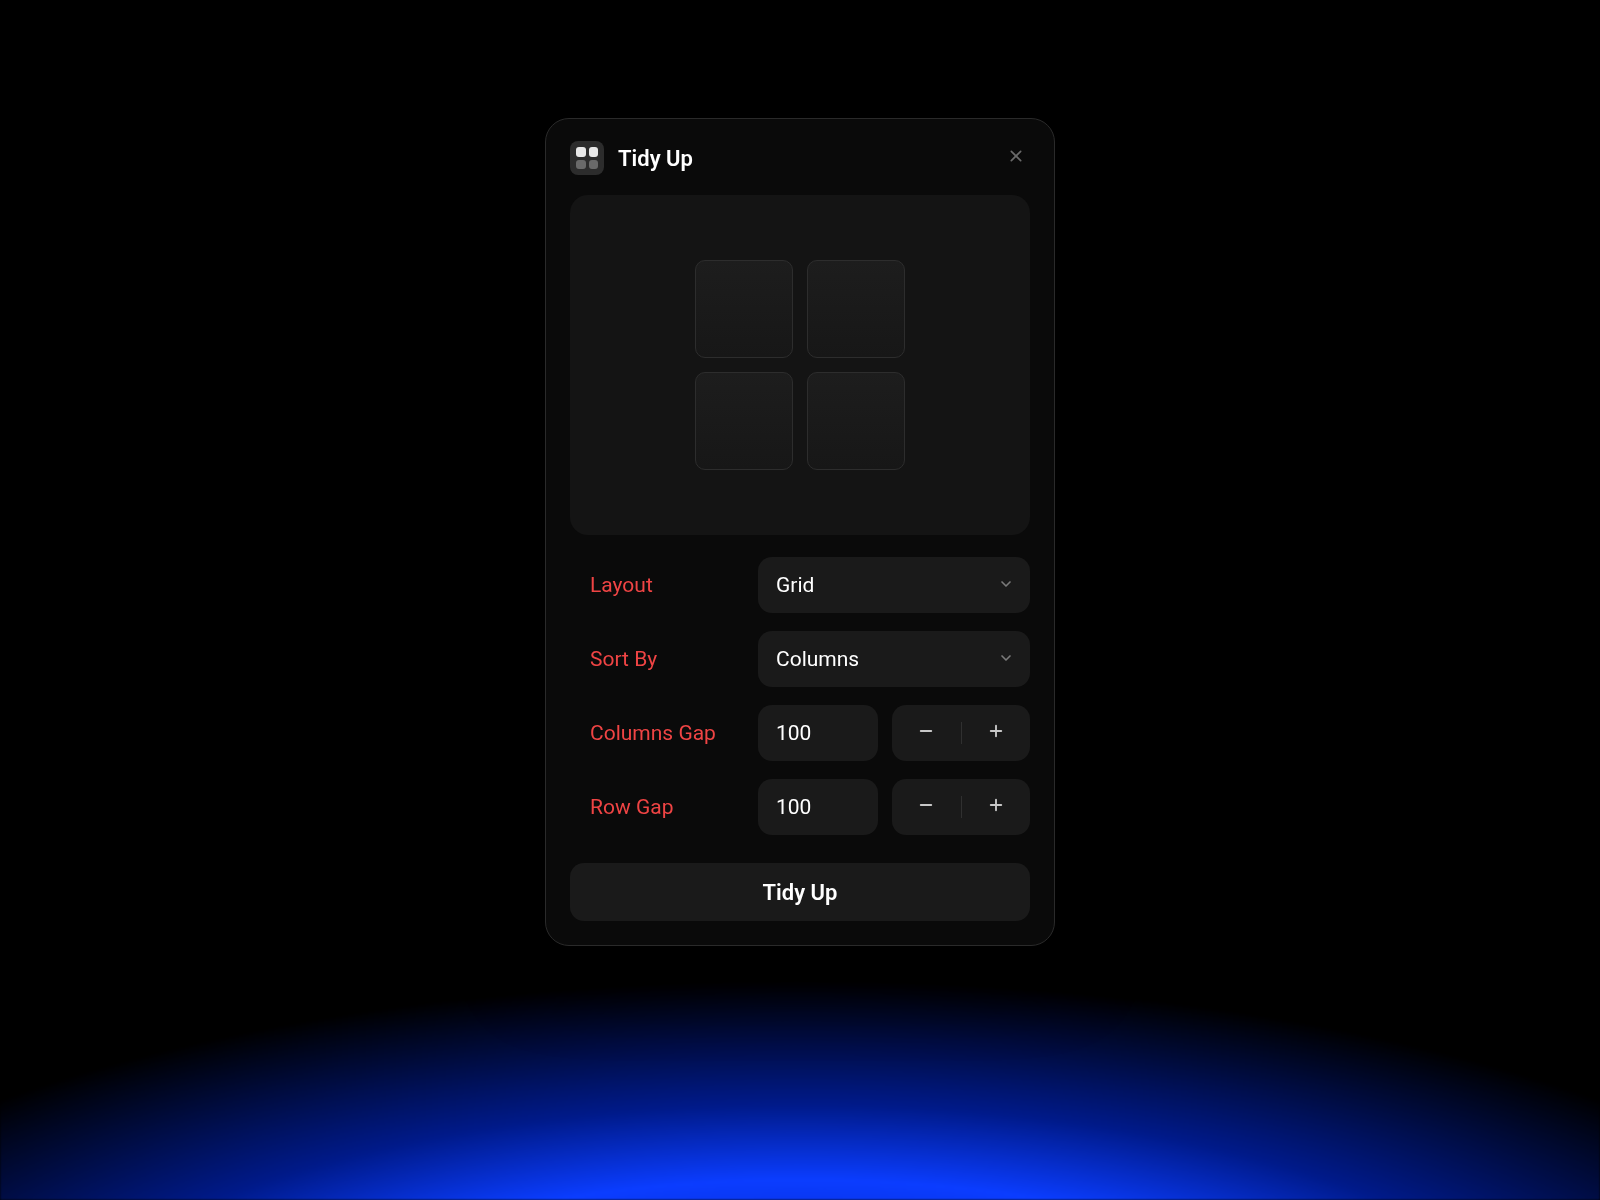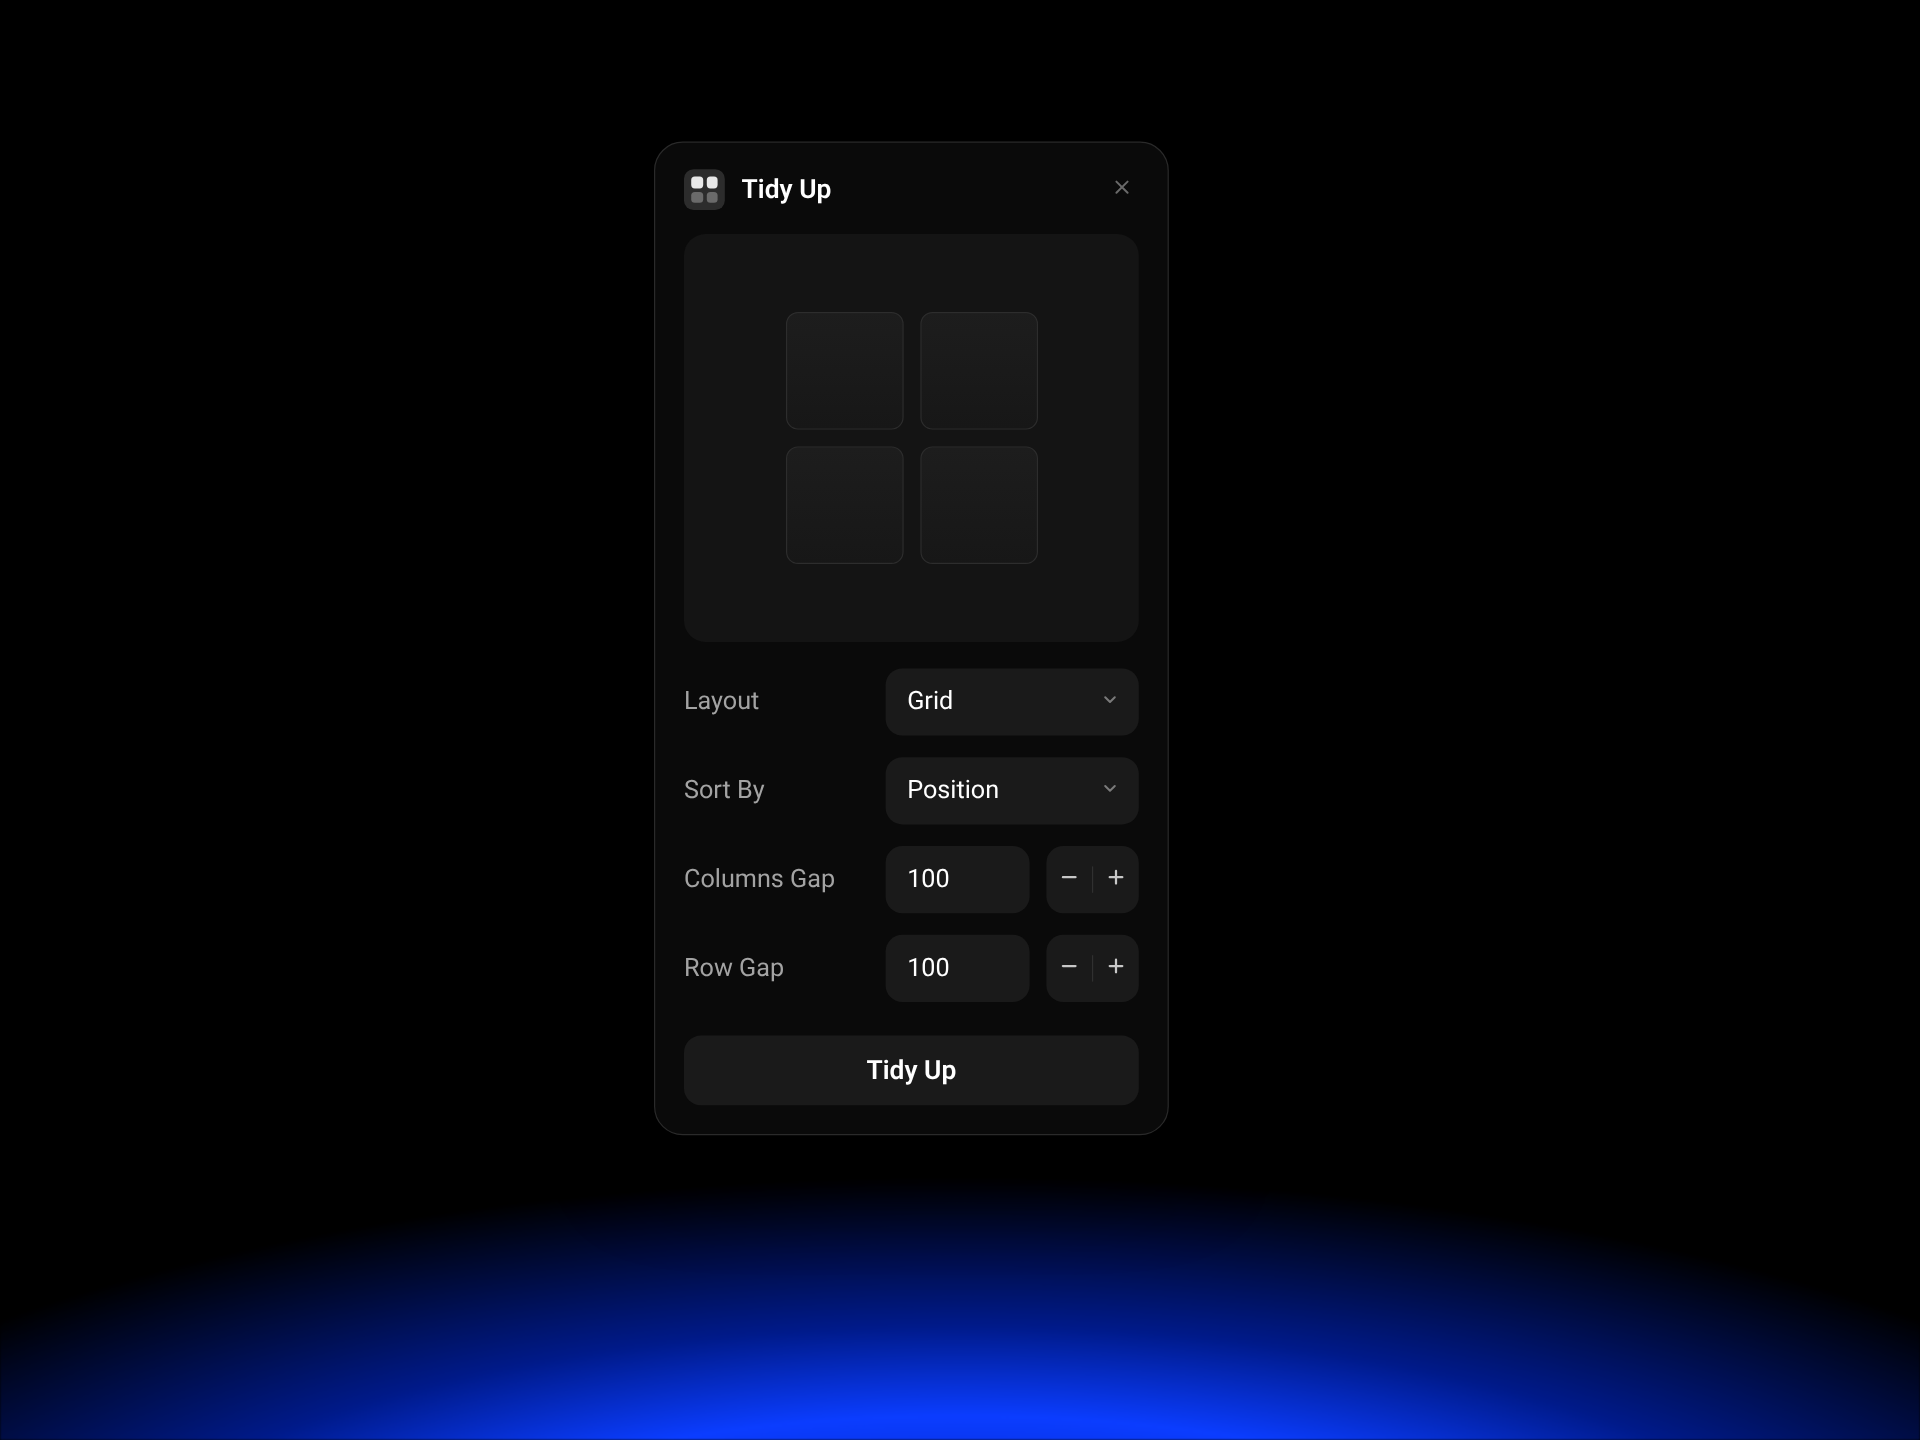--- a/index.html
+++ b/index.html
@@ -19,21 +19,21 @@
   }
   .bg::after{
     content:"";
     position:absolute; inset:0;
     background: radial-gradient(ellipse 1200px 320px at 50% 62%, rgba(0,0,0,0.9) 0%, rgba(0,0,0,0.6) 30%, rgba(0,0,0,0) 70%);
   }
   .panel {
     position: absolute;
     left: 545px;
     top: 118px;
-    width: 429px;
+    width: 510px;
     background: #0a0a0a;
     border: 1px solid #2a2a2a;
     border-radius: 24px;
     padding: 22px 24px 24px 24px;
     box-shadow: 0 20px 80px rgba(0,0,0,0.7);
   }
   .panel-header {
     display: flex;
     align-items: center;
     gap: 14px;
@@ -90,23 +90,24 @@
     border-radius: 10px;
   }
   .controls { display: flex; flex-direction: column; gap: 18px; }
   .row {
     display: flex;
     align-items: center;
     gap: 14px;
   }
   .label {
     flex: 0 0 154px;
-    color: #a3a3a3;
+    color: #ef4444;
     font-size: 21px;
     font-weight: 400;
+    margin-left: 20px;
   }
   .select {
     flex: 1;
     height: 56px;
     background: #1a1a1a;
     border-radius: 14px;
     display: flex;
     align-items: center;
     padding: 14px 18px;
     color: #fff;
@@ -212,21 +213,21 @@
           <svg viewBox="0 0 24 24" fill="none" stroke="currentColor" stroke-width="2.5" stroke-linecap="round" stroke-linejoin="round">
               <polyline points="6 9 12 15 18 9"></polyline>
             </svg>
         </span>
       </div>
     </div>
 
     <div class="row">
       <div class="label">Sort By</div>
       <div class="select">
-        <span>Position</span>
+        <span>Columns</span>
         <span class="chev">
           <svg viewBox="0 0 24 24" fill="none" stroke="currentColor" stroke-width="2.5" stroke-linecap="round" stroke-linejoin="round">
               <polyline points="6 9 12 15 18 9"></polyline>
             </svg>
         </span>
       </div>
     </div>
 
 
     <div class="row">

